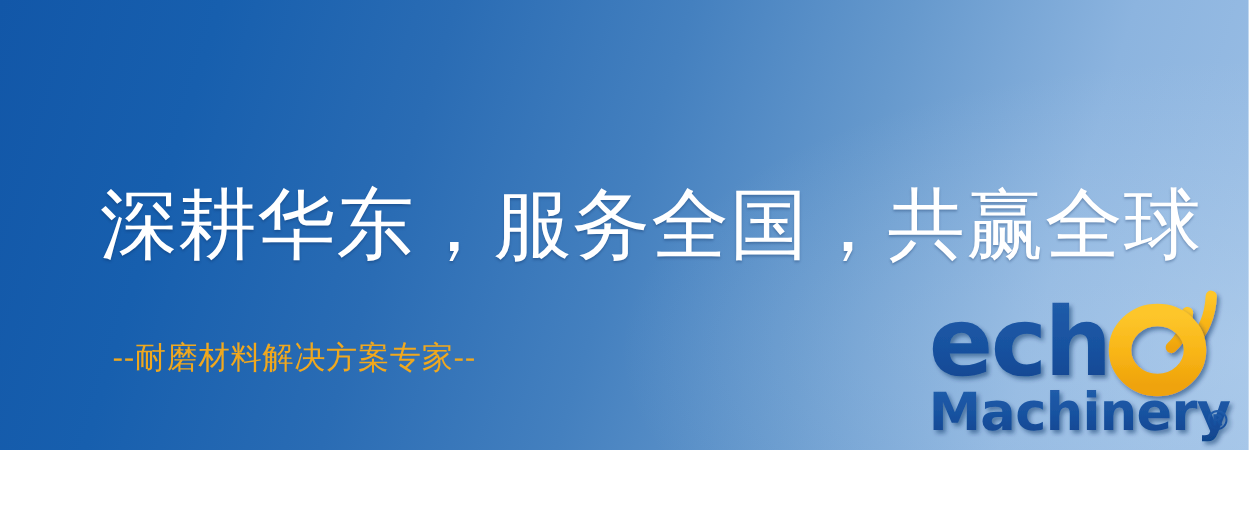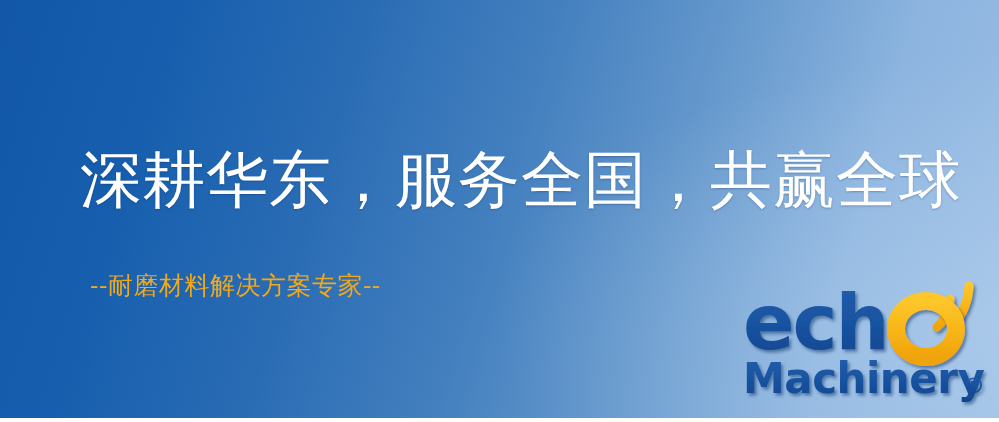--- a/index.html
+++ b/index.html
@@ -5,21 +5,21 @@
 <style>
   html, body {
     margin: 0;
     padding: 0;
     background: #ffffff;
   }
 
   .banner {
     position: relative;
     width: 999px;
-    height: 418px;
+    height: 360px;
     overflow: hidden;
     
     background:
       linear-gradient(107deg,
         #1257a8 0%,
         #175fae 16%,
         #2a6cb4 33%,
         #4480bf 50%,
         #6699cd 66%,
         #8cb4df 82%,
@@ -68,21 +68,21 @@
     font-weight: 400;
     letter-spacing: 0.5px;
     color: #f0a81e;
     white-space: nowrap;
   }
 
   
   .logo {
     position: absolute;
     right: 6px;
-    bottom: 17px;
+    bottom: 8px;
     width: 252px;
     height: 128px;
   }
 
   .logo svg {
     display: block;
     width: 100%;
     height: 100%;
     overflow: visible;
   }

